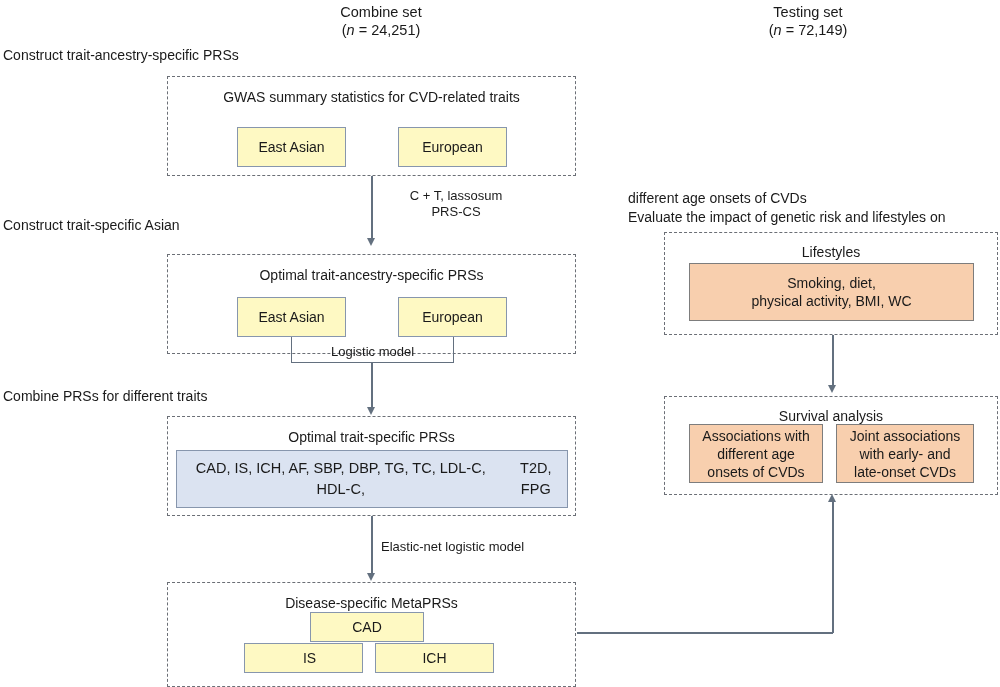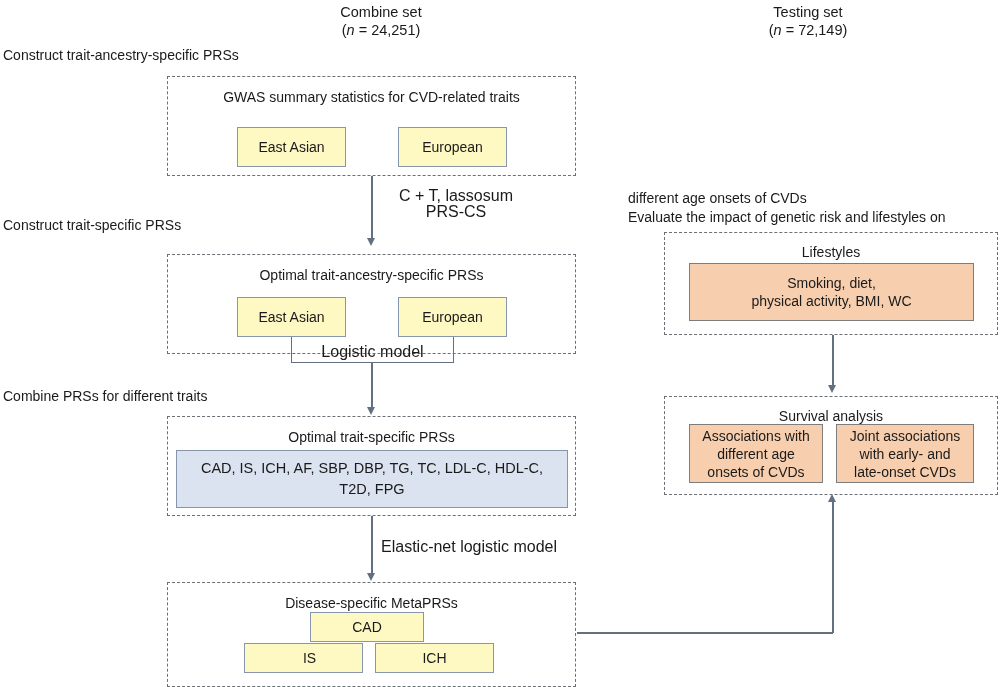--- a/index.html
+++ b/index.html
@@ -94,21 +94,21 @@
   }
 
   
   .bracket {
     box-sizing: border-box;
     border: 1.3px solid #63707f;
     border-top: none;
     background: transparent;
   }
   .edge-label {
-    font-size: 16px;
+    font-size: 13px;
     line-height: 16px;
     color: #1a1a1a;
     text-align: center;
     white-space: nowrap;
   }
 </style>
 </head>
 <body>
 
 <div class="abs col-header" style="left:281px; top:3px; width:200px;">
@@ -119,21 +119,21 @@
 </div>
 
 <div class="abs col-header" style="left:708px; top:3px; width:200px;">
   <div>Testing set</div>
   <div>
     <span>(</span><span class="n-italic">n</span><span> = 72,149)</span>
   </div>
 </div>
 
 <div class="abs stage-label" style="left:3px; top:46px;">Construct trait-ancestry-specific PRSs</div>
-<div class="abs stage-label" style="left:3px; top:216px;">Construct trait-specific PRSs</div>
+<div class="abs stage-label" style="left:3px; top:216px;">Construct trait-specific Asian</div>
 <div class="abs stage-label" style="left:3px; top:387px;">Combine PRSs for different traits</div>
 
 <div class="abs dashed-group" style="left:167px; top:76px; width:409px; height:100px;">
   <div class="group-title" style="top:11px;">GWAS summary statistics for CVD-related traits</div>
 </div>
 <div class="abs node blue" style="left:237px; top:127px; width:109px; height:40px;">East Asian</div>
 <div class="abs node blue" style="left:398px; top:127px; width:109px; height:40px;">European</div>
 
 <div class="abs vline" style="left:371px; top:176px; height:62px;"></div>
 <div class="abs arrow-down" style="left:367.3px; top:238px;"></div>
@@ -149,21 +149,21 @@
 <div class="abs node blue" style="left:398px; top:297px; width:109px; height:40px;">European</div>
 
 <div class="abs bracket" style="left:291px; top:337px; width:163px; height:26px;"></div>
 <div class="abs edge-label" style="left:291px; top:344px; width:163px;">Logistic model</div>
 <div class="abs vline" style="left:371px; top:363px; height:44px;"></div>
 <div class="abs arrow-down" style="left:367.3px; top:407px;"></div>
 
 <div class="abs dashed-group" style="left:167px; top:416px; width:409px; height:100px;">
   <div class="group-title" style="top:11px;">Optimal trait-specific PRSs</div>
 </div>
-<div class="abs node wide-blue" style="left:176px; top:450px; width:392px; height:58px; flex-direction:column;">
+<div class="abs node wide-blue" style="left:176px; top:450px; width:392px; height:58px; ">
   <div>CAD, IS, ICH, AF, SBP, DBP, TG, TC, LDL-C, HDL-C,</div>
   <div>T2D, FPG</div>
 </div>
 
 <div class="abs vline" style="left:371px; top:516px; height:57px;"></div>
 <div class="abs arrow-down" style="left:367.3px; top:573px;"></div>
 <div class="abs edge-label" style="left:381px; top:539px; width:220px; text-align:left;">Elastic-net logistic model</div>
 
 <div class="abs dashed-group" style="left:167px; top:582px; width:409px; height:105px;">
   <div class="group-title" style="top:11px;">Disease-specific MetaPRSs</div>

